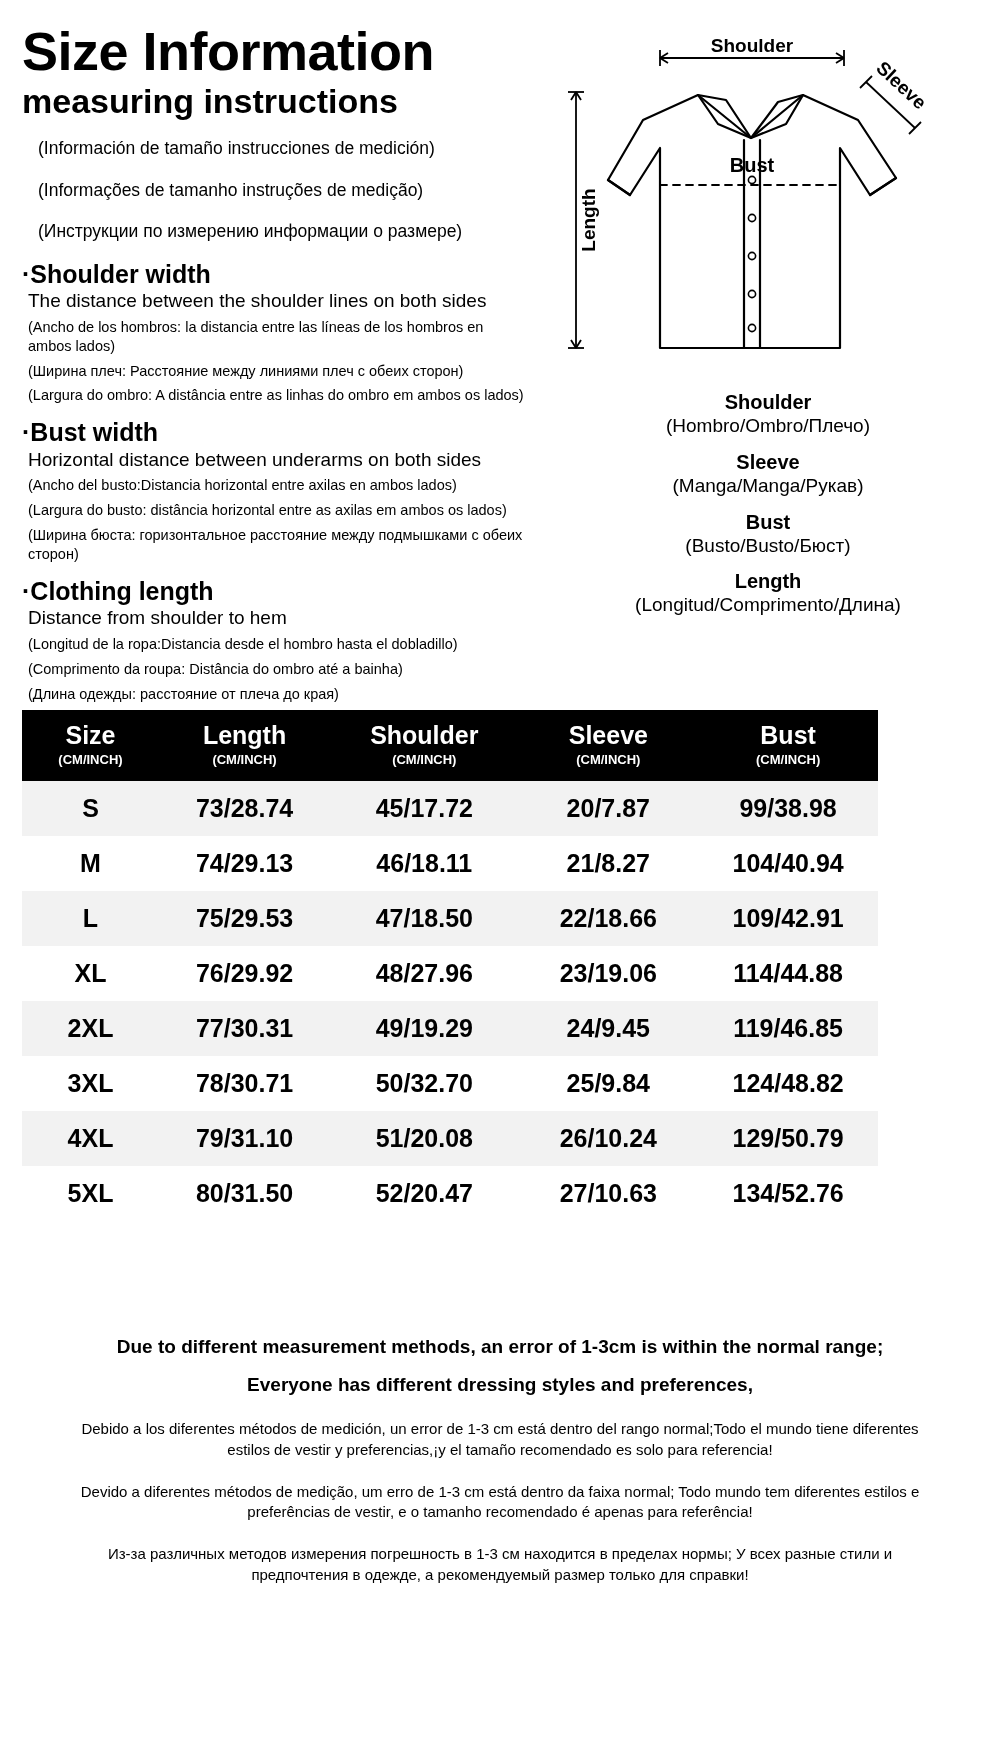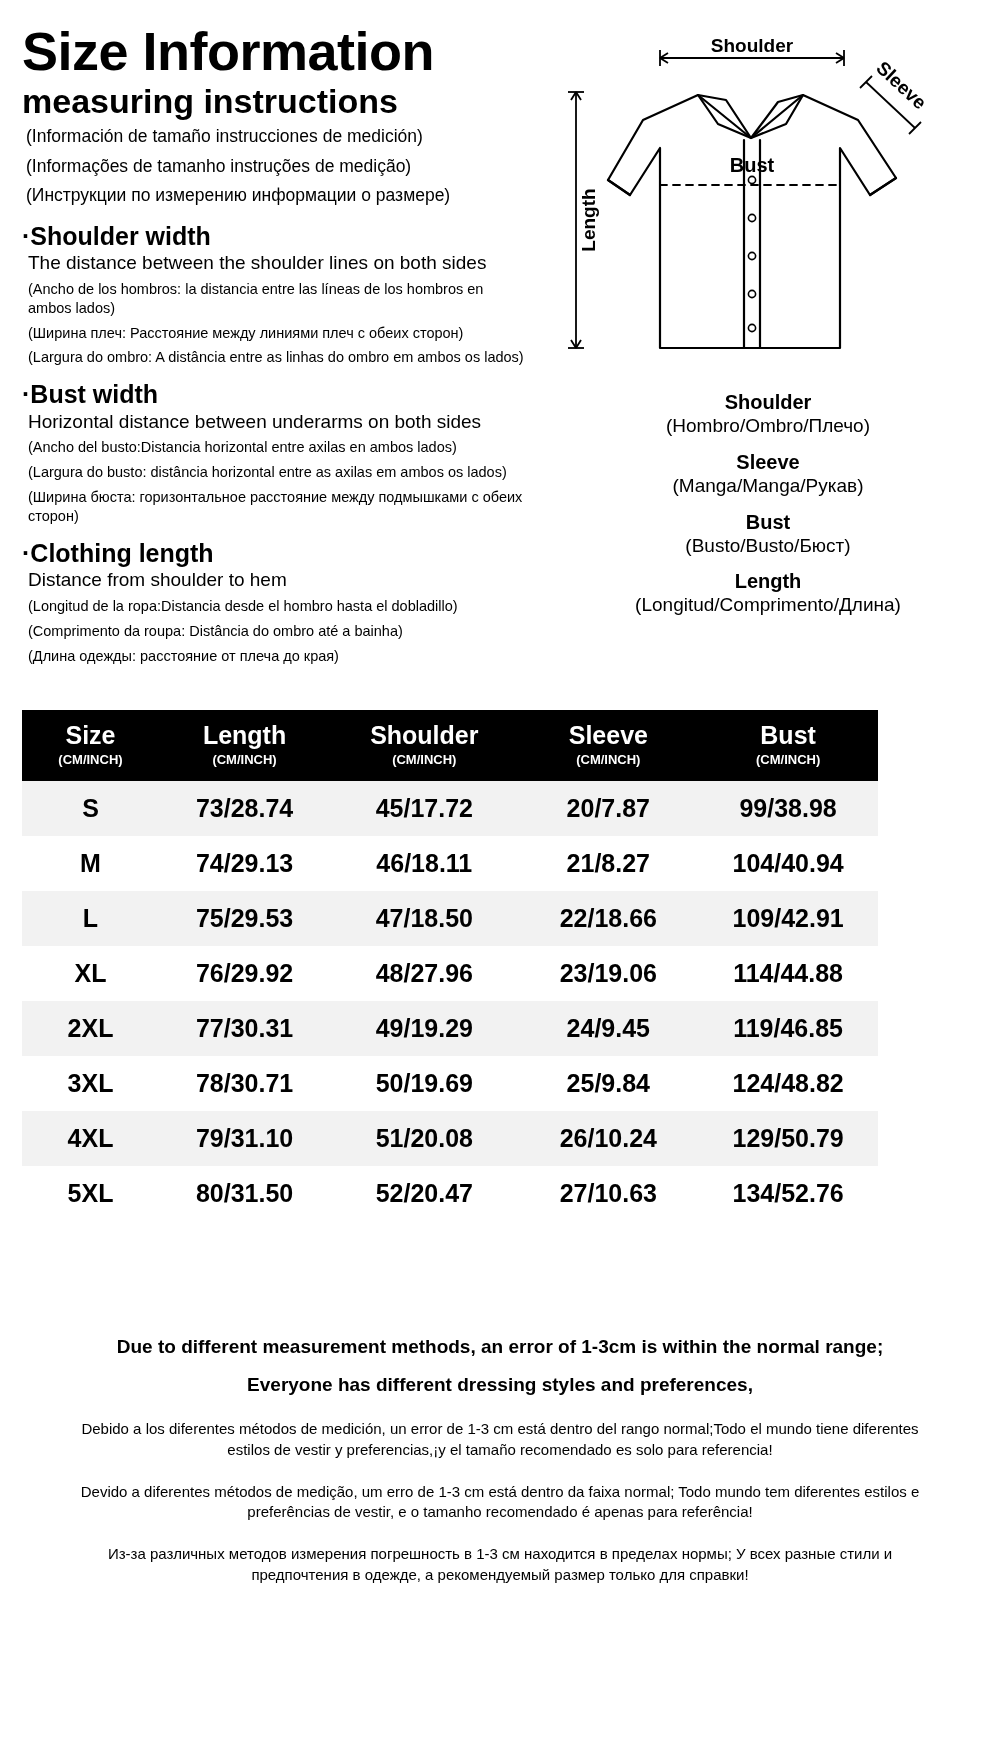--- a/index.html
+++ b/index.html
@@ -27,21 +27,21 @@
   }
   .title-sub {
     font-size: 34px;
     font-weight: bold;
     line-height: 1.1;
     margin: 4px 0 2px 0;
   }
   .trans-line {
     font-size: 17.5px;
     line-height: 1.45;
-    margin: 4px;
+    margin: 16px;
   }
   .section { margin-top: 14px; }
   .section-head {
     font-size: 25px;
     font-weight: bold;
     margin: 0 0 1px 0;
     line-height: 1.1;
   }
   .section-desc {
     font-size: 19px;
@@ -322,21 +322,21 @@
         <tr>
           <td>2XL</td>
           <td>77/30.31</td>
           <td>49/19.29</td>
           <td>24/9.45</td>
           <td>119/46.85</td>
         </tr>
         <tr>
           <td>3XL</td>
           <td>78/30.71</td>
-          <td>50/19.69</td>
+          <td>50/32.70</td>
           <td>25/9.84</td>
           <td>124/48.82</td>
         </tr>
         <tr>
           <td>4XL</td>
           <td>79/31.10</td>
           <td>51/20.08</td>
           <td>26/10.24</td>
           <td>129/50.79</td>
         </tr>

